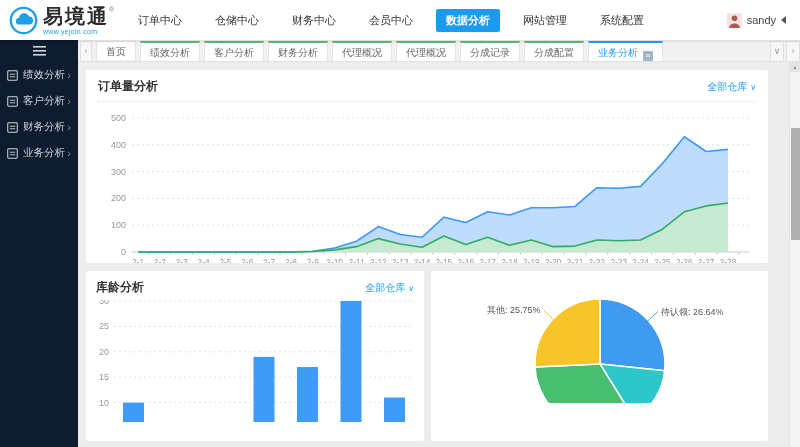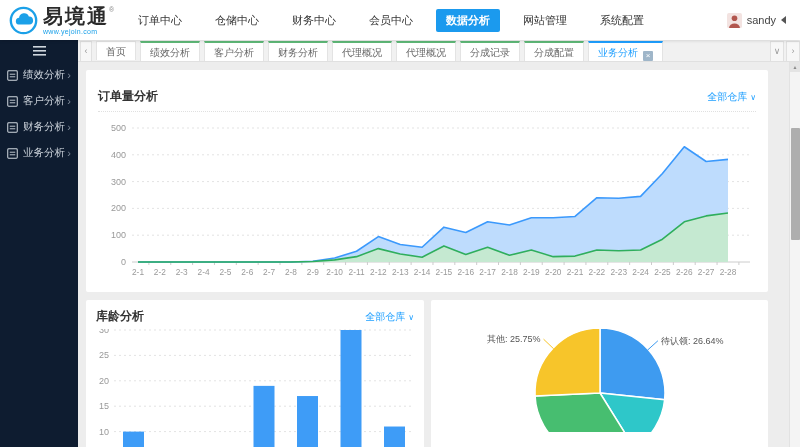--- a/index.html
+++ b/index.html
@@ -50,21 +50,21 @@
   .tab-ctrl { width:14px; height:20px; background:#f7f7f7; border:1px solid #e0e0e0; border-bottom:none;
               font-size:9px; color:#999; text-align:center; line-height:18px; cursor:pointer; margin-left:2px; }
 
   
   .content { padding:8px 32px 0 8px; }
   .card { background:#fff; border-radius:2px; }
   .card-head { display:flex; align-items:center; justify-content:space-between; }
   .card-title { font-size:12px; font-weight:bold; color:#333; }
   .selector { font-size:10px; color:#1e9fff; cursor:pointer; white-space:nowrap; }
   .selector .v { font-size:8px; }
-  .card-order { height:222px; padding:18px 12px; overflow:hidden; margin-bottom:8px; }
+  .card-order { height:193px; padding:8px 12px; overflow:hidden; margin-bottom:8px; }
   .divider { border-bottom:1px dotted #e0e0e0; margin:6px 0 2px; }
   .legend { display:flex; justify-content:center; gap:34px; margin-top:1px; }
   .legend-item { display:flex; align-items:center; font-size:10px; color:#555; cursor:pointer; }
   .cards-row { display:flex; gap:7px; }
   .card-age { width:338px; flex:0 0 338px; height:170px; padding:8px 10px; overflow:hidden; }
   .card-pie { flex:1; height:170px; padding:8px 10px; overflow:hidden; }
   .chart-wrap { margin-top:4px; }
 
   
   .scrollbar { position:absolute; top:22px; right:0; bottom:0; width:11px;

